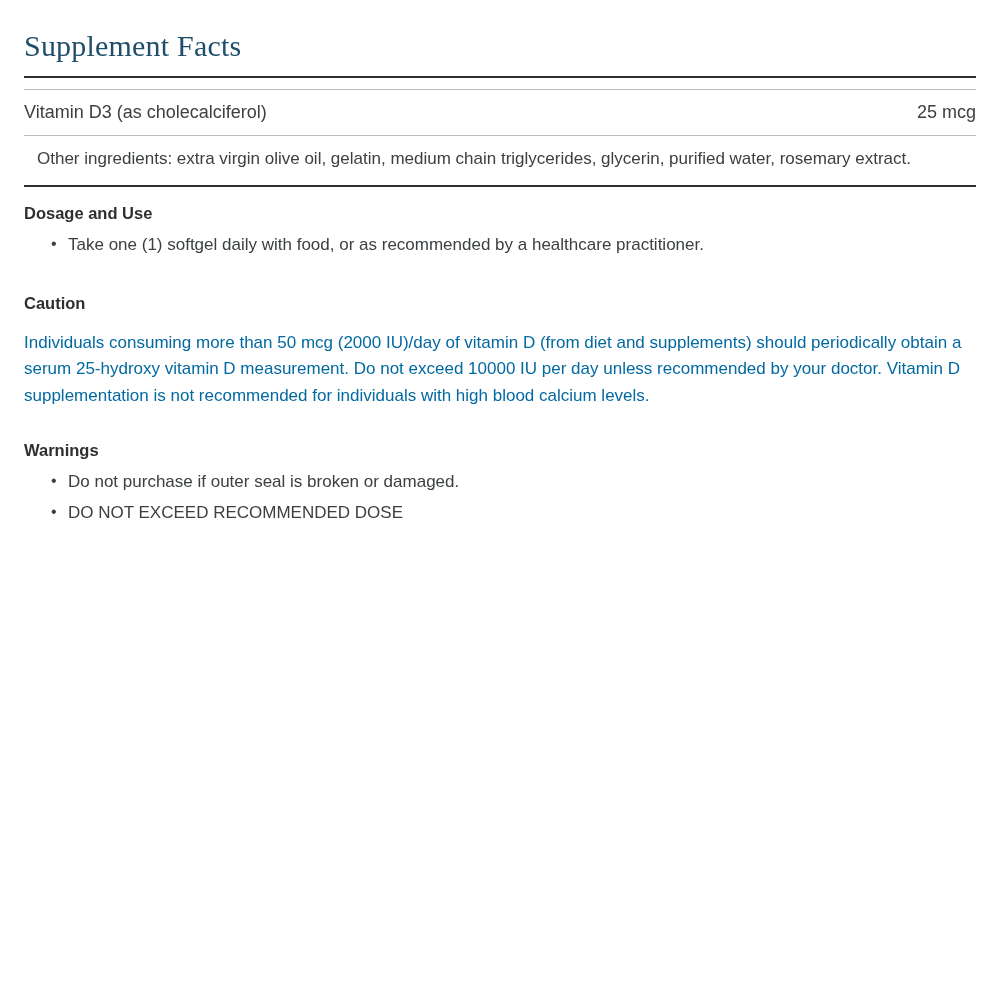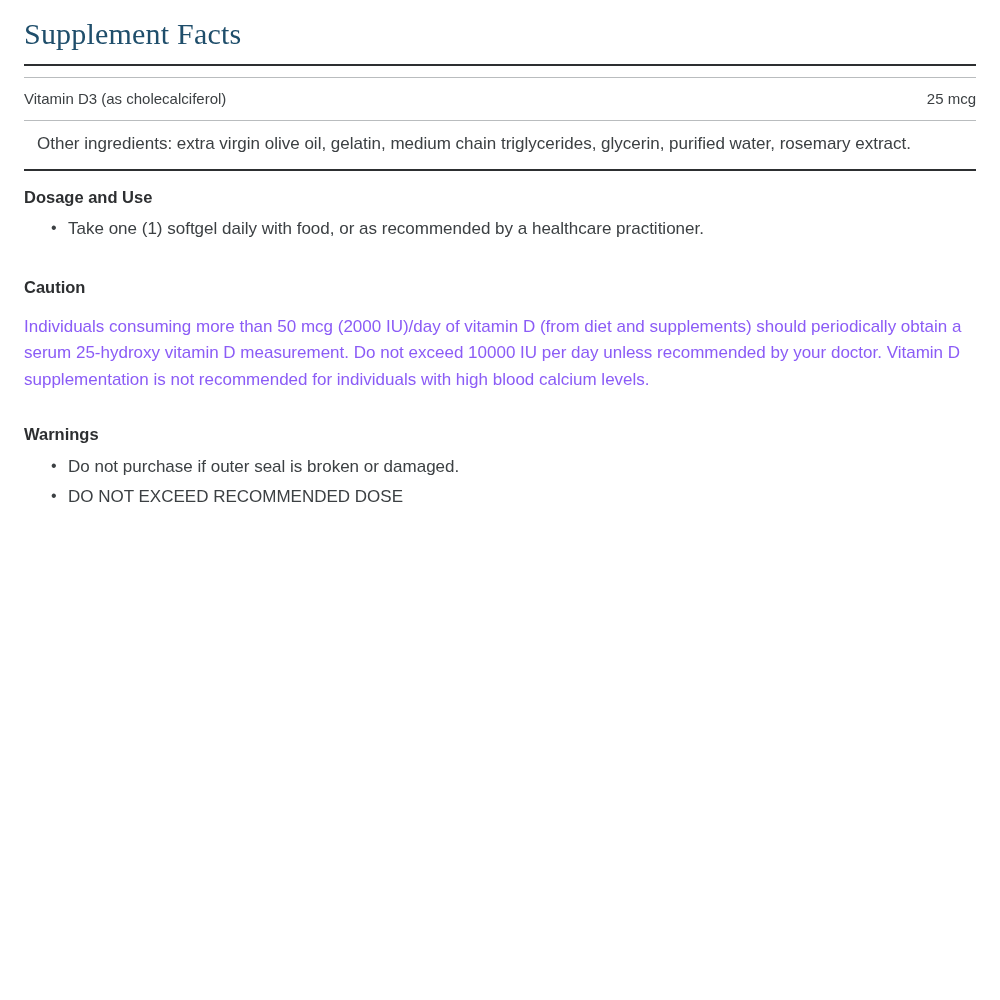--- a/index.html
+++ b/index.html
@@ -11,21 +11,21 @@
     width: 1000px;
     height: 1000px;
     font-family: "Liberation Sans", sans-serif;
     color: #3c4043;
     -webkit-font-smoothing: antialiased;
   }
   .page {
     box-sizing: border-box;
     width: 1000px;
     height: 1000px;
-    padding: 4px 24px;
+    padding: 16px 24px;
     position: relative;
   }
   .panel-title {
     font-family: "Liberation Serif", serif;
     font-size: 30px;
     font-weight: 400;
     color: #1f4e6b;
     letter-spacing: 0.2px;
     margin: 0;
     padding-top: 12px;
@@ -49,21 +49,21 @@
     font-size: 16.5px;
     font-weight: bold;
     color: #2d2f31;
     margin-top: 9px;
     line-height: 1.3;
   }
   .nutrient-row {
     display: flex;
     justify-content: space-between;
     align-items: baseline;
-    font-size: 15px;
+    font-size: 18px;
     color: #3c4043;
     margin-top: 11px;
     line-height: 1.3;
   }
   .nutrient-name {
     flex: 1 1 auto;
   }
   .nutrient-amount {
     flex: 0 0 auto;
     padding-left: 16px;
@@ -106,21 +106,21 @@
     position: absolute;
     left: -17px;
     top: 0;
     font-size: 16px;
     color: #3c4043;
     line-height: 1.55;
   }
   ul.bullets.tight li { margin-bottom: 4px; }
   .caution-body {
     font-size: 17px;
-    color: #8b5cf6;
+    color: #0369a1;
     line-height: 1.55;
     margin-top: 16px;
     max-width: 965px;
   }
   .warnings-list li { line-height: 1.55; }
 </style>
 </head>
 <body>
 
 <div class="page">

